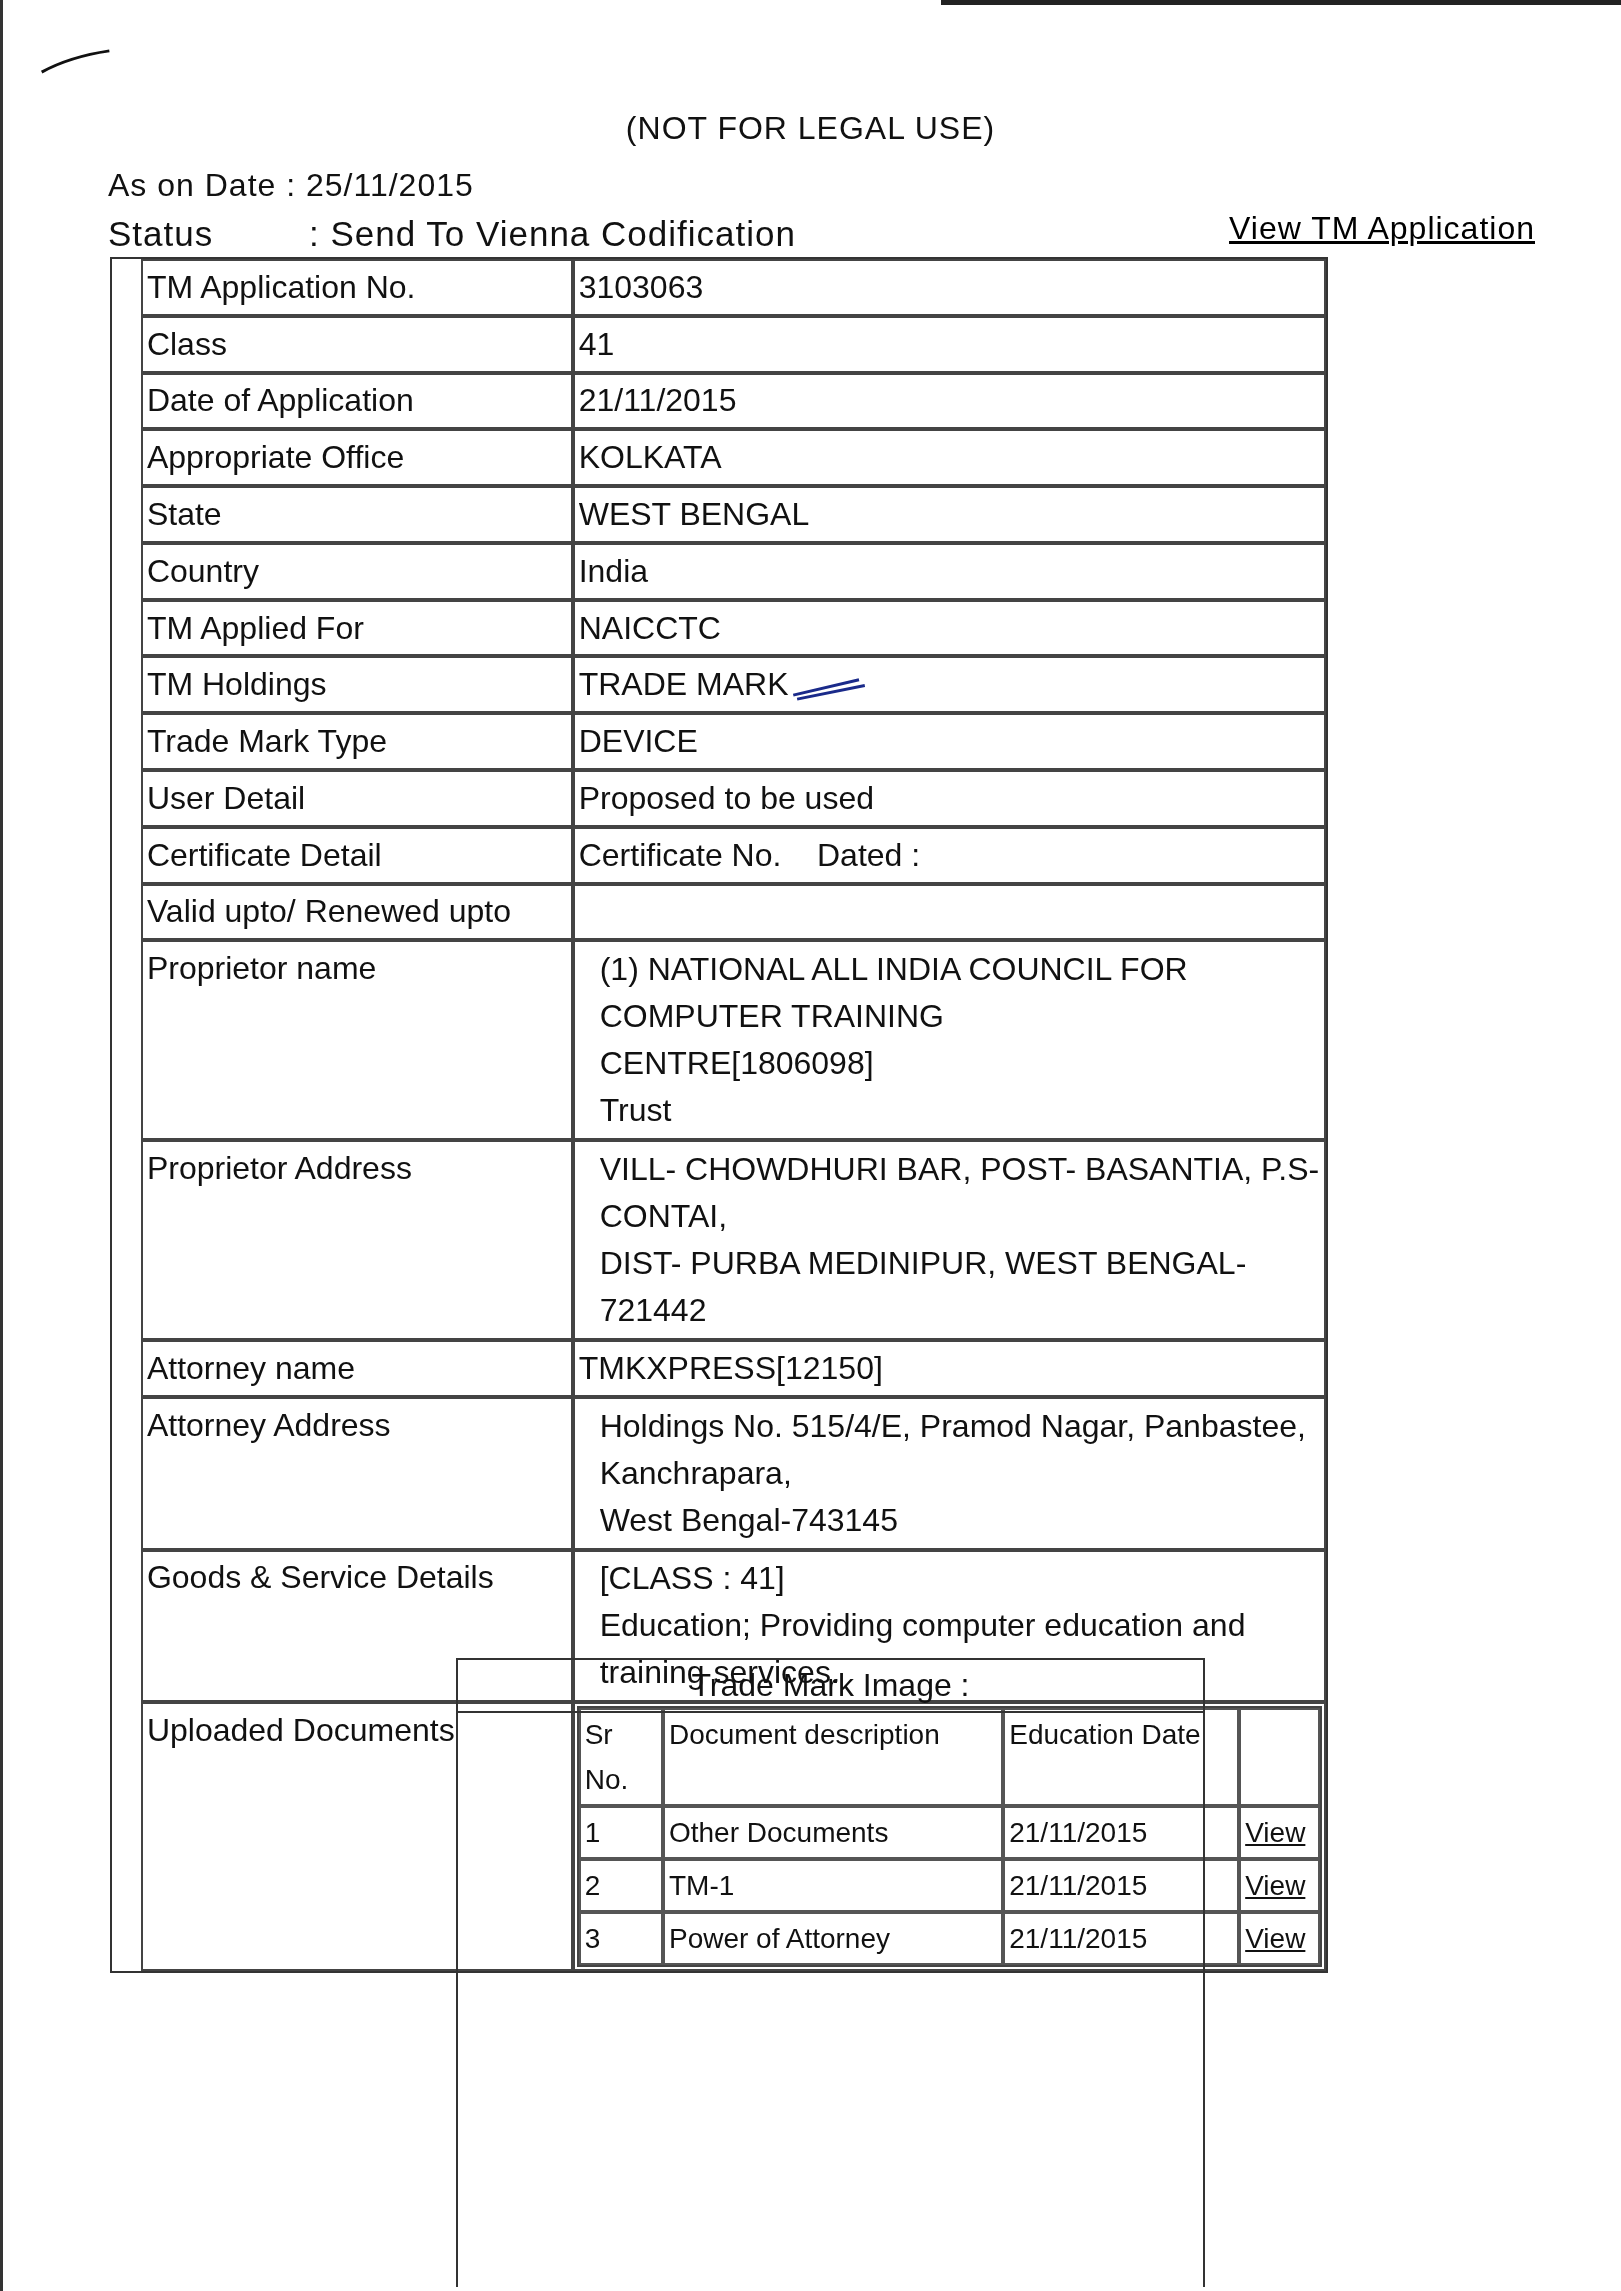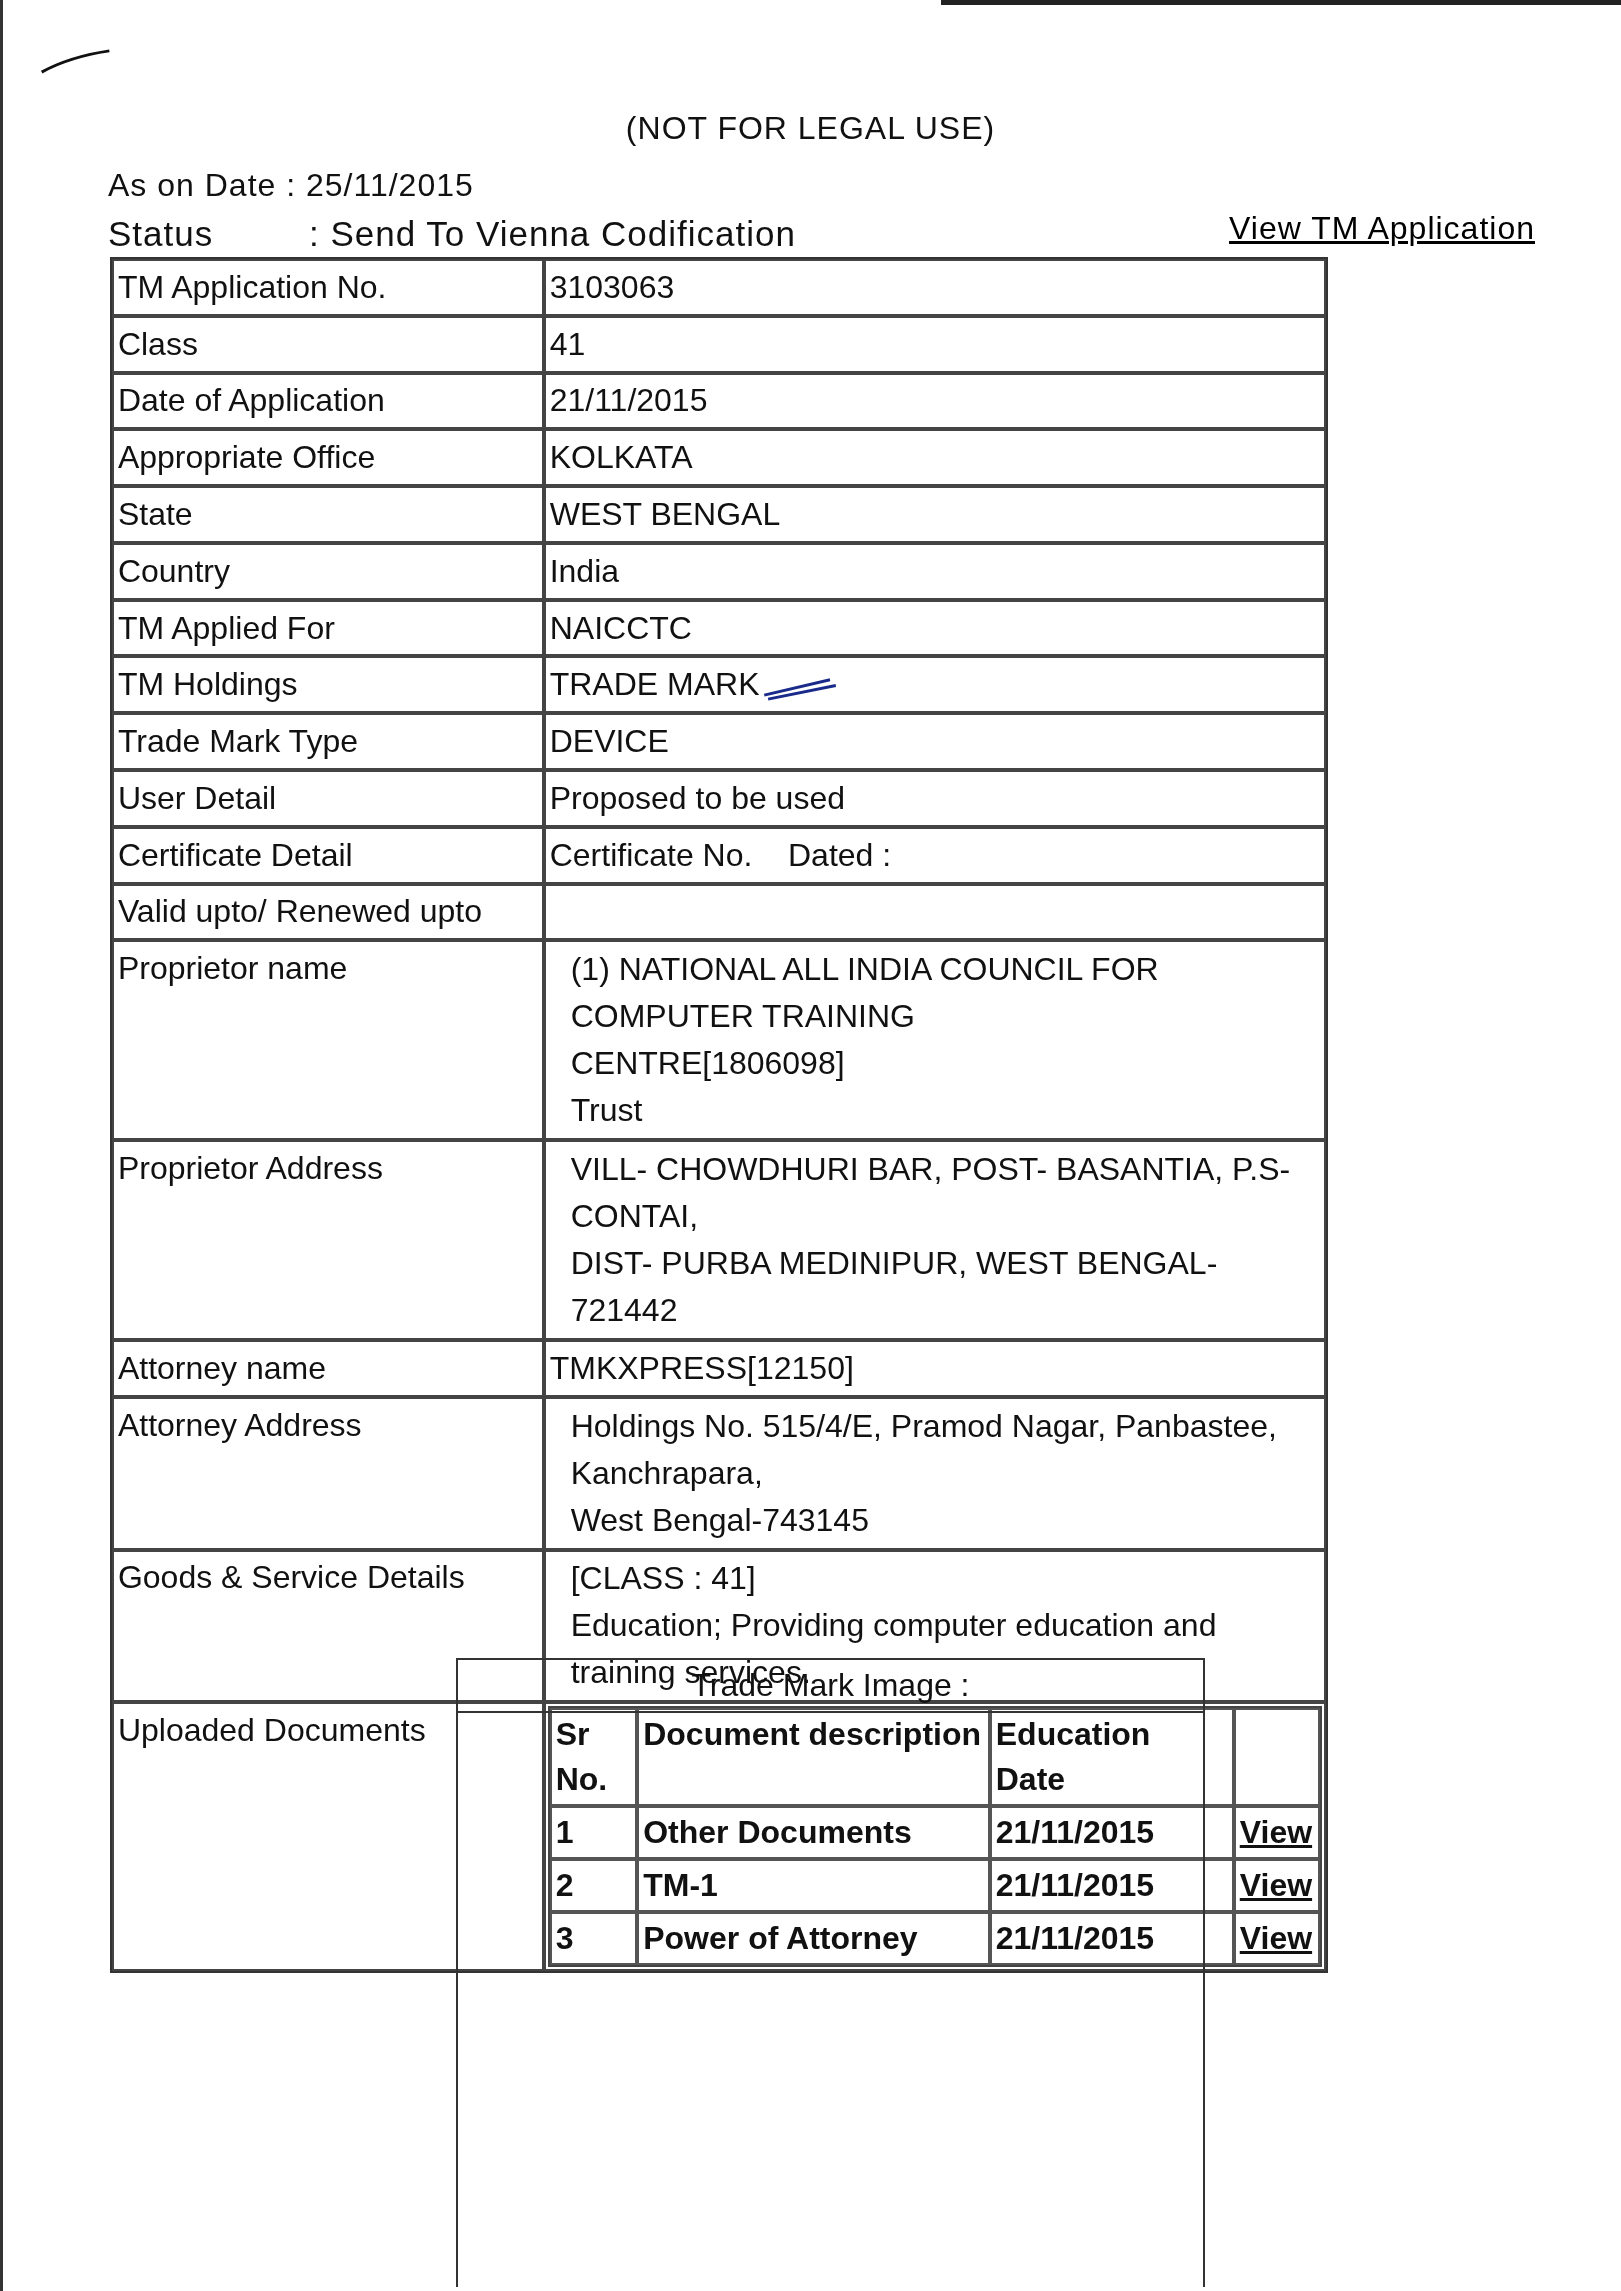--- a/index.html
+++ b/index.html
@@ -13,31 +13,32 @@
   .notice { position: absolute; left: 0; width: 1621px; top: 110px; text-align: center; font-size: 32px; letter-spacing: 1px; }
   .as-on { position: absolute; left: 108px; top: 167px; font-size: 32px; letter-spacing: 1px; }
   .status { position: absolute; left: 108px; top: 214px; font-size: 35px; letter-spacing: 1px; }
   .status .label { display: inline-block; width: 201px; }
   .view-app { position: absolute; right: 86px; top: 210px; font-size: 32px; letter-spacing: 1px; color: #000000; text-decoration: underline; cursor: pointer; }
 
   table.main {
     position: absolute; left: 110px; top: 257px; width: 1218px;
     border-collapse: separate; border-spacing: 0;
     border: 2.9px solid #333;
+    padding-left: 29px;
   }
   table.main > tbody > tr > td {
     border: 2px solid #444; border-top-width: 2.9px;
     font-size: 32px; line-height: 45px; vertical-align: top; padding: 3.9px 3.9px 3.9px 3.9px;
   }
   table.main td.lbl { width: 420px; }
   table.main td.val { }
   .multi div { line-height: 47px; margin-left: 21px; }
 
   table.docs { width: 100%; border-collapse: separate; border-spacing: 0; border: 2.9px solid #444; }
-  table.docs td { border: 2px solid #555; font-size: 32px; line-height: 45px; padding: 2px 3.9px; vertical-align: top; font-weight: bold; }
+  table.docs td { border: 2px solid #555; font-size: 28px; line-height: 45px; padding: 2px 3.9px; vertical-align: top; }
   table.docs td.c-sr { width: 96px; }
   table.docs td.c-desc { width: 480px; }
   table.docs td.c-date { width: 294px; }
   table.docs td.c-view { width: 76px; }
   .view-link { text-decoration: underline; cursor: pointer; }
   td.docs-cell { padding: 2px !important; }
 
   .tm-image-box {
     position: absolute; left: 456px; top: 1658px; width: 745px; height: 627px;
     border: 2.9px solid #333; border-bottom: none;

